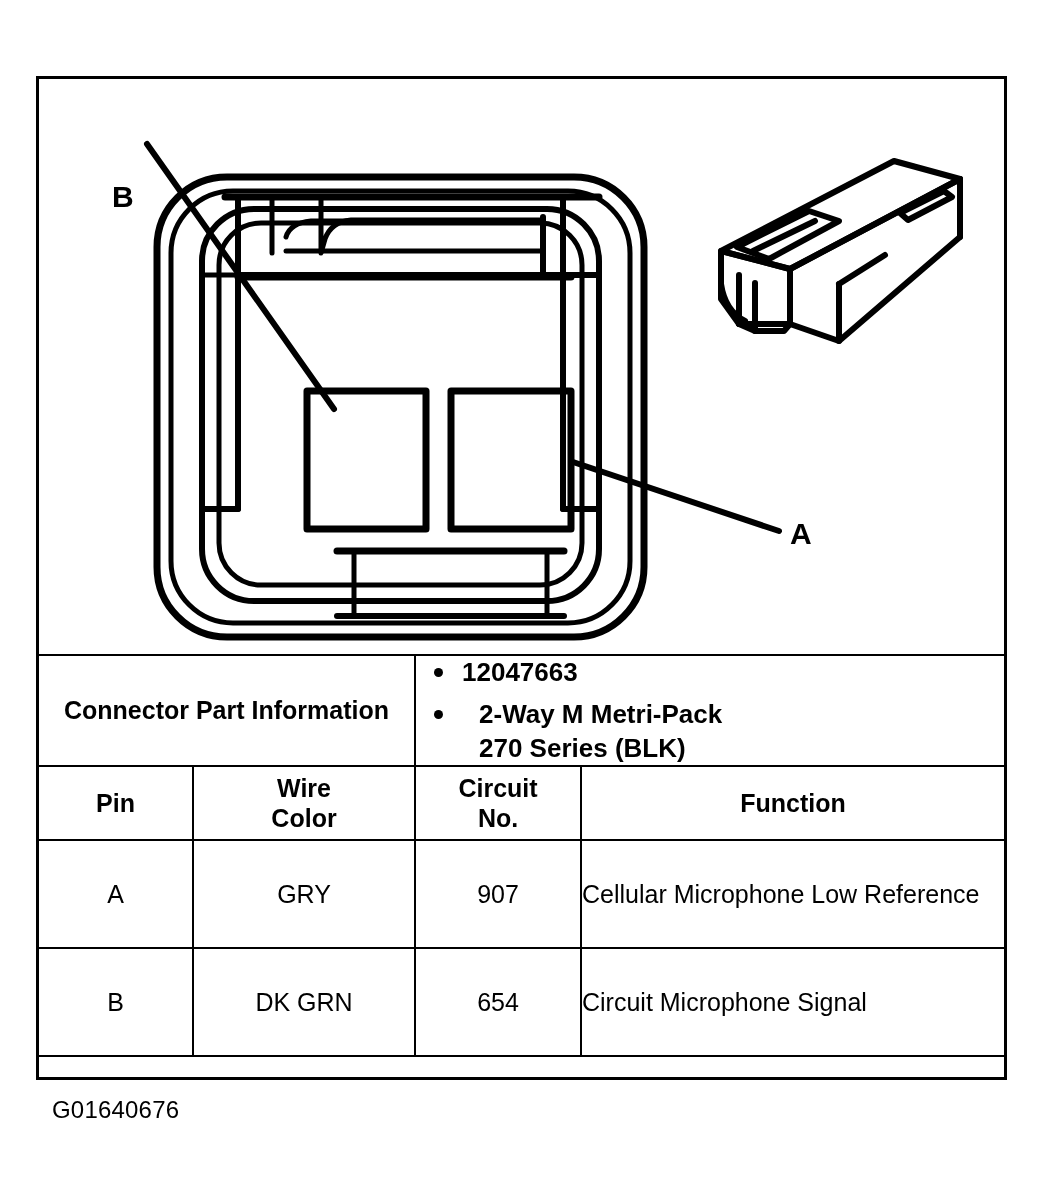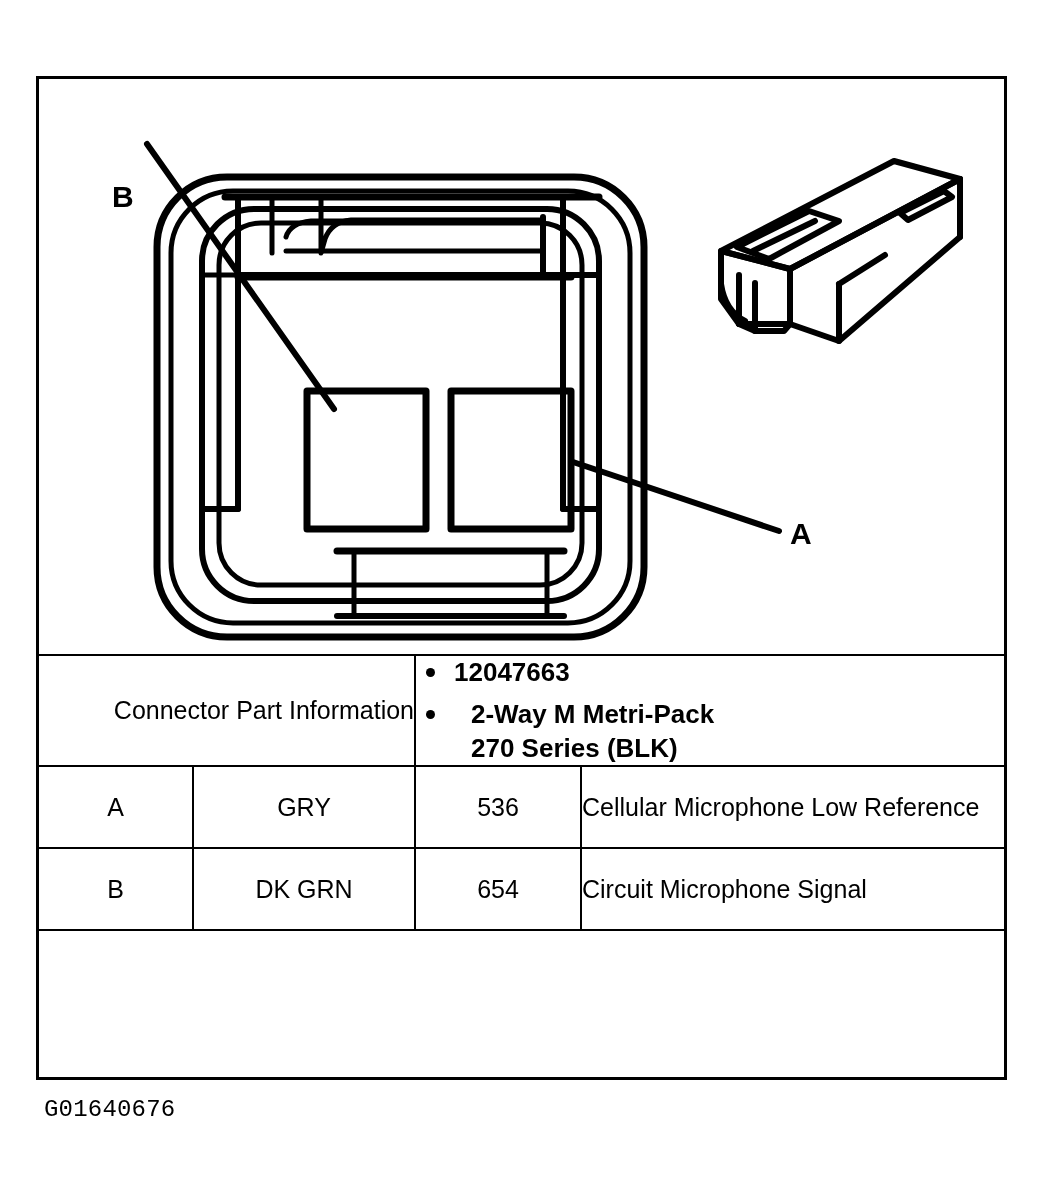--- a/index.html
+++ b/index.html
@@ -62,41 +62,41 @@
     border: 2px solid #000;
     padding: 0;
     vertical-align: middle;
     font-family: "Liberation Sans", sans-serif;
   }
   #connector-table td.no-left  { border-left: none; }
   #connector-table td.no-right { border-right: none; }
 
   
   .part-label {
-    text-align: right;
-    font-weight: normal;
+    text-align: center;
+    font-weight: bold;
     font-size: 25px;
     line-height: 1.25;
     padding: 10px 6px;
   }
   .part-values {
     font-weight: bold;
     font-size: 26px;
     line-height: 1.3;
     padding: 12px 10px 14px 34px;
   }
   .part-values ul {
     margin: 0;
     padding: 0;
     list-style: none;
   }
   .part-values li {
     position: relative;
     padding-left: 30px;
-    margin: 0 0 8px 8px;
+    margin: 0 0 8px 16px;
   }
   .part-values li:last-child { margin-bottom: 0; padding-left: 47px; }
   .part-values li .bullet {
     position: absolute;
     left: 2px;
     top: 0.46em;
     width: 9px;
     height: 9px;
     background: #000;
     border-radius: 50%;
@@ -119,32 +119,32 @@
   .cell-center {
     text-align: center;
     font-size: 25px;
     padding: 14px 4px;
   }
   .cell-func {
     text-align: left;
     font-size: 25px;
     line-height: 1.15;
     padding: 10px 10px 10px 14px;
-    height: 82px;
+    height: 108px;
     box-sizing: border-box;
   }
 
   
   #figure-id {
     position: absolute;
-    left: 44px;
+    left: 52px;
     top: 1096px;
     font-size: 24px;
     letter-spacing: 0.2px;
-    font-family: Liberation Mono, monospace;
+    font-family: Liberation Sans, sans-serif;
   }
 </style>
 </head>
 <body>
 
 <div id="figure-frame">
 
   <div id="drawing-area">
     <svg width="965" height="575" viewBox="0 0 965 575">
 
@@ -240,25 +240,37 @@
             <li>
               <span class="bullet"></span>
               <span>2-Way M Metri-Pack</span>
               <br>
               <span>270 Series (BLK)</span>
             </li>
           </ul>
         </td>
       </tr>
 
+      <tr>
+        <td class="col-head baseline no-left">Pin</td>
+        <td class="col-head">
+          <span class="stack-top">Wire</span>
+          <span>Color</span>
+        </td>
+        <td class="col-head">
+          <span class="stack-top">Circuit</span>
+          <span>No.</span>
+        </td>
+        <td class="col-head baseline no-right">Function</td>
+      </tr>
 
       <tr>
         <td class="cell-center no-left">A</td>
         <td class="cell-center">GRY</td>
-        <td class="cell-center">536</td>
+        <td class="cell-center">907</td>
         <td class="cell-func no-right">Cellular Microphone Low Reference</td>
       </tr>
 
       <tr>
         <td class="cell-center no-left">B</td>
         <td class="cell-center">DK GRN</td>
         <td class="cell-center">654</td>
         <td class="cell-func no-right">Circuit Microphone Signal</td>
       </tr>
     </tbody>

